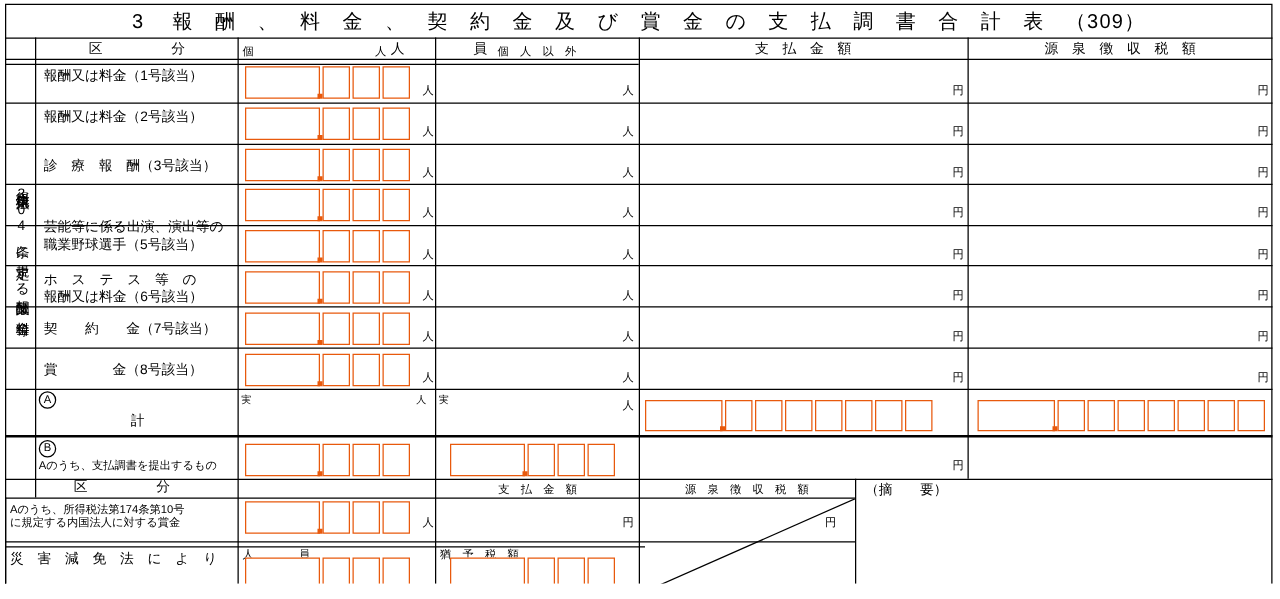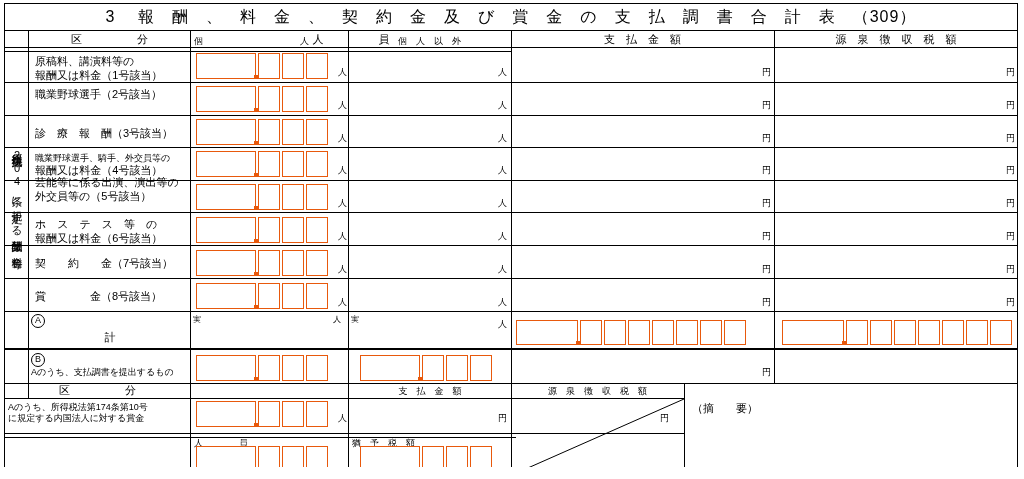--- a/index.html
+++ b/index.html
@@ -75,36 +75,35 @@
   <div class="cell ctr" style="left:191px;top:32px;width:320px;height:15px;">人　　　　　員</div>
   <div class="cell lft small" style="left:194px;top:35px;width:60px;height:14px;">個</div>
   <div class="cell lft small" style="left:300px;top:35px;width:40px;height:14px;">人</div>
   <div class="cell ctr small" style="left:349px;top:35px;width:161px;height:14px;">個　人　以　外</div>
   <div class="cell ctr" style="left:512px;top:32px;width:261px;height:15px;">支　払　金　額</div>
   <div class="cell ctr" style="left:775px;top:32px;width:242px;height:15px;">源　泉　徴　収　税　額</div>
 
   <div class="vert" style="position:absolute;left:6px;top:52px;width:21px;height:292px;">所得税法第204条に規定する報酬又は料金等</div>
 
   <div class="cell" style="left:31px;top:55px;width:158px;height:26px;">
-    <div class="rowlabel">原稿料、講演料等の</div>
     <div class="rowlabel">報酬又は料金（1号該当）</div>
   </div>
   <div class="ogroup" style="left:196px;top:53px;">
     <div class="b" style="width:60px;height:26px;"></div>
       <div class="b" style="width:22px;height:26px;"></div>
     <div class="b" style="width:22px;height:26px;"></div>
       <div class="b" style="width:22px;height:26px;"></div>
   </div>
   <div class="unit" style="left:338px;top:66px;">人</div>
   <div class="unit" style="left:498px;top:66px;">人</div>
   <div class="unit" style="left:762px;top:66px;">円</div>
   <div class="unit" style="left:1006px;top:66px;">円</div>
 
   <div class="cell" style="left:31px;top:88px;width:158px;height:26px;">
-    <div class="rowlabel">職業野球選手（2号該当）</div>
+    <div class="rowlabel">報酬又は料金（2号該当）</div>
   </div>
   <div class="ogroup" style="left:196px;top:86px;">
     <div class="b" style="width:60px;height:26px;"></div>
       <div class="b" style="width:22px;height:26px;"></div>
     <div class="b" style="width:22px;height:26px;"></div>
       <div class="b" style="width:22px;height:26px;"></div>
   </div>
   <div class="unit" style="left:338px;top:99px;">人</div>
   <div class="unit" style="left:498px;top:99px;">人</div>
   <div class="unit" style="left:762px;top:99px;">円</div>
@@ -117,38 +116,34 @@
     <div class="b" style="width:60px;height:26px;"></div>
       <div class="b" style="width:22px;height:26px;"></div>
     <div class="b" style="width:22px;height:26px;"></div>
       <div class="b" style="width:22px;height:26px;"></div>
   </div>
   <div class="unit" style="left:338px;top:132px;">人</div>
   <div class="unit" style="left:498px;top:132px;">人</div>
   <div class="unit" style="left:762px;top:132px;">円</div>
   <div class="unit" style="left:1006px;top:132px;">円</div>
 
-  <div class="cell" style="left:31px;top:153px;width:158px;height:26px;">
-    <div class="rowlabel small">職業野球選手、騎手、外交員等の</div>
-    <div class="rowlabel">報酬又は料金（4号該当）</div>
-  </div>
   <div class="ogroup" style="left:196px;top:151px;">
     <div class="b" style="width:60px;height:26px;"></div>
       <div class="b" style="width:22px;height:26px;"></div>
     <div class="b" style="width:22px;height:26px;"></div>
       <div class="b" style="width:22px;height:26px;"></div>
   </div>
   <div class="unit" style="left:338px;top:164px;">人</div>
   <div class="unit" style="left:498px;top:164px;">人</div>
   <div class="unit" style="left:762px;top:164px;">円</div>
   <div class="unit" style="left:1006px;top:164px;">円</div>
 
   <div class="cell" style="left:31px;top:176px;width:158px;height:26px;">
     <div class="rowlabel">芸能等に係る出演、演出等の</div>
-    <div class="rowlabel">外交員等の（5号該当）</div>
+    <div class="rowlabel">職業野球選手（5号該当）</div>
   </div>
   <div class="ogroup" style="left:196px;top:184px;">
     <div class="b" style="width:60px;height:26px;"></div>
       <div class="b" style="width:22px;height:26px;"></div>
     <div class="b" style="width:22px;height:26px;"></div>
       <div class="b" style="width:22px;height:26px;"></div>
   </div>
   <div class="unit" style="left:338px;top:197px;">人</div>
   <div class="unit" style="left:498px;top:197px;">人</div>
   <div class="unit" style="left:762px;top:197px;">円</div>
@@ -241,37 +236,38 @@
     <div class="b" style="width:60px;height:26px;"></div>
       <div class="b" style="width:22px;height:26px;"></div>
     <div class="b" style="width:22px;height:26px;"></div>
       <div class="b" style="width:22px;height:26px;"></div>
   </div>
   <div class="unit" style="left:762px;top:366px;">円</div>
 
   <div class="cell ctr" style="left:5px;top:384px;width:185px;height:14px;">区　　　　　分</div>
   <div class="cell ctr small" style="left:349px;top:385px;width:162px;height:13px;">支　払　金　額</div>
   <div class="cell ctr small" style="left:512px;top:385px;width:171px;height:13px;">源　泉　徴　収　税　額</div>
-  <div class="cell lft" style="left:692px;top:400px;width:200px;height:18px;">（摘　　要）</div>
+  <div class="cell lft" style="left:692px;top:384px;width:200px;height:18px;">（摘　　要）</div>
 
   <div class="cell" style="left:8px;top:402px;width:182px;height:28px;">
     <div class="small">Aのうち、所得税法第174条第10号</div>
     <div class="small">に規定する内国法人に対する賞金</div>
   </div>
   <div class="ogroup" style="left:196px;top:401px;">
     <div class="b" style="width:60px;height:26px;"></div>
       <div class="b" style="width:22px;height:26px;"></div>
     <div class="b" style="width:22px;height:26px;"></div>
       <div class="b" style="width:22px;height:26px;"></div>
   </div>
   <div class="unit" style="left:338px;top:412px;">人</div>
   <div class="unit" style="left:498px;top:412px;">円</div>
   <div class="unit" style="left:660px;top:412px;">円</div>
 
   <div class="cell" style="left:8px;top:441px;width:182px;height:30px;">
+    <div>災　害　減　免　法　に　よ　り</div>
   </div>
   <div class="cell lft small" style="left:194px;top:437px;width:80px;height:13px;">人　　　　員</div>
   <div class="cell lft small" style="left:352px;top:437px;width:120px;height:13px;">猶　予　税　額</div>
   <div class="ogroup" style="left:196px;top:446px;">
     <div class="b" style="width:60px;height:26px;"></div>
       <div class="b" style="width:22px;height:26px;"></div>
     <div class="b" style="width:22px;height:26px;"></div>
       <div class="b" style="width:22px;height:26px;"></div>
   </div>
   <div class="ogroup" style="left:360px;top:446px;">

